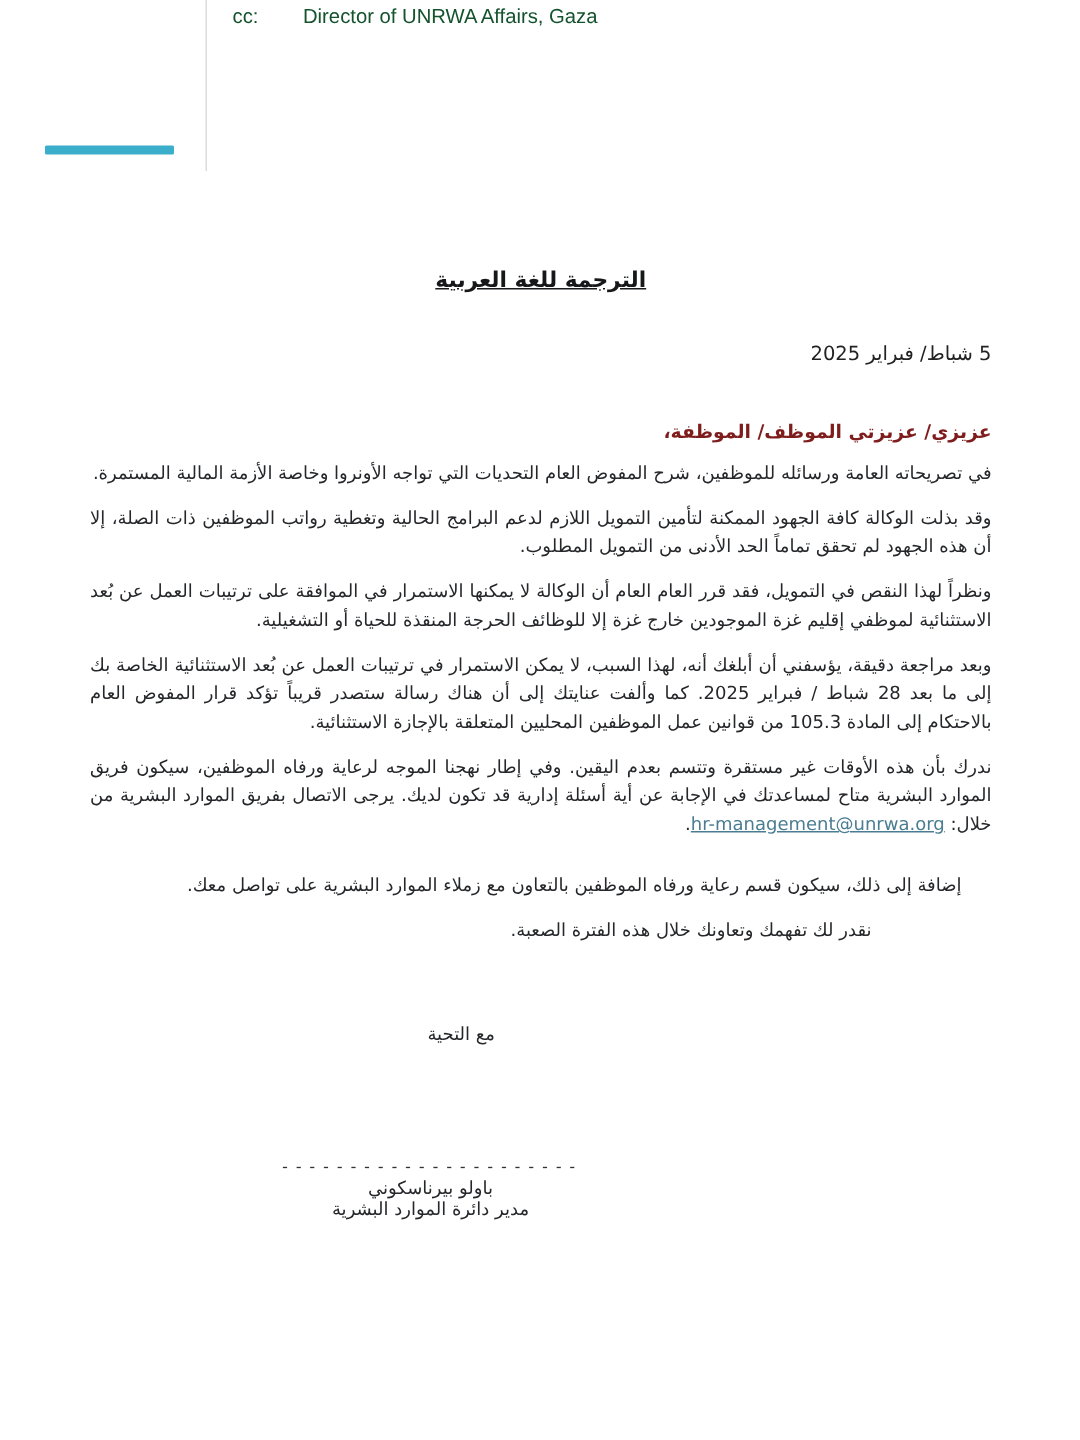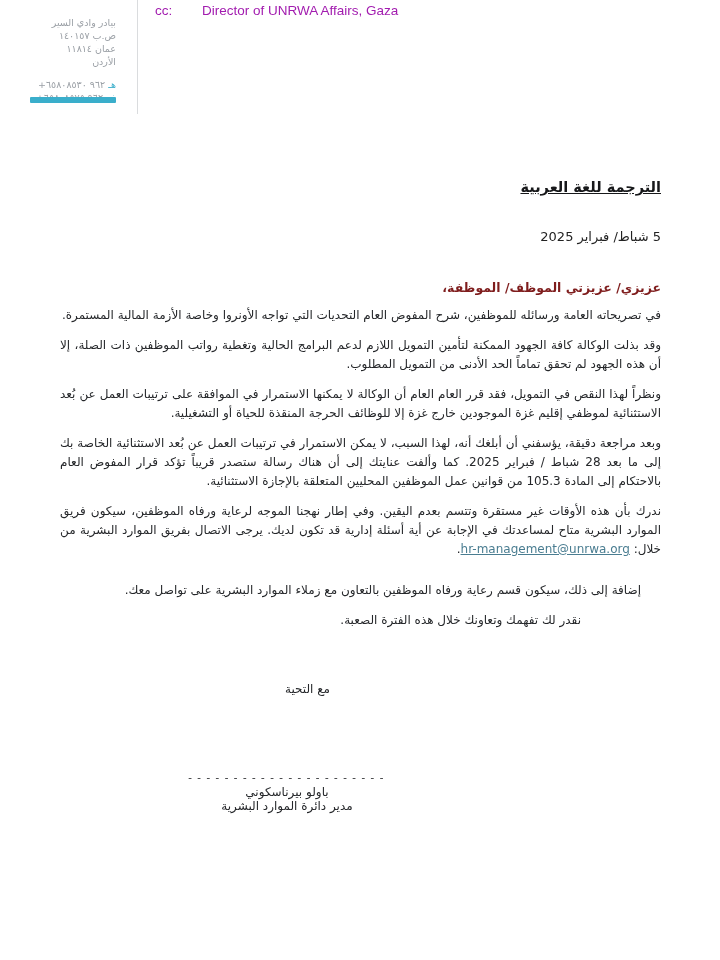--- a/index.html
+++ b/index.html
@@ -7,21 +7,21 @@
   html,body { margin:0; padding:0; }
   body {
     width:720px; height:960px; background:#ffffff; position:relative;
     font-family:"DejaVu Sans", sans-serif; color:#222426; overflow:hidden;
   }
   .page { position:absolute; inset:0; background:#fff; }
 
   
   .cc-line {
     position:absolute; top:3px; left:155px;
-    font-family:"Liberation Sans", sans-serif; font-size:13.5px; color:#a21caf;
+    font-family:"Liberation Sans", sans-serif; font-size:13.5px; color:#14532d;
     white-space:nowrap;
   }
   .cc-label { display:inline-block; width:47px; }
 
   
   .letterhead {
     position:absolute; top:16px; left:18px; width:98px;
     direction:rtl; text-align:right;
     font-size:9.5px; line-height:13px; color:#9ba0a6;
   }
@@ -34,21 +34,21 @@
     background:var(--accent); border-radius:1px;
   }
   .lh-divider {
     position:absolute; top:0; left:137px; width:1px; height:114px;
     background:#dadcde;
   }
 
   
   .content { position:absolute; top:0; left:60px; width:601px; }
   .title {
-    margin:178px 0 0 0; direction:rtl;
+    margin:178px 0 0 0; text-align:center; direction:rtl;
     font-size:14.5px; font-weight:bold; text-decoration:underline;
     color:#17181a; line-height:18px;
   }
   .date { margin-top:33px; direction:rtl; text-align:right; font-size:13px; color:#222; }
   .salutation { margin-top:36px; direction:rtl; text-align:right; font-size:12.5px; font-weight:bold; color:#7f1d1d; }
   .para {
     margin:11px 0 0 0; direction:rtl; text-align:justify; text-align-last:right;
     font-size:12px; line-height:19px; color:#25272a;
   }
   .para.first { margin-top:15px; }
@@ -67,38 +67,20 @@
 </style>
 </head>
 <body>
 
 <div class="page">
 
   <div class="cc-line">
     <span class="cc-label">cc:</span><span class="cc-value">Director of UNRWA Affairs, Gaza</span>
   </div>
 
-  <div class="letterhead">
-    <div class="lh-address">
-      <div>بيادر وادي السير</div>
-      <div>ص.ب ١٤٠١٥٧</div>
-      <div>عمان ١١٨١٤</div>
-      <div>الأردن</div>
-    </div>
-    <div class="lh-contacts">
-      <div class="lh-contact-line">
-        <span class="lh-contact-label">هـ</span>
-        <span class="lh-number" dir="ltr">+٩٦٢ ٦٥٨٠٨٥٣٠</span>
-      </div>
-      <div class="lh-contact-line">
-        <span class="lh-contact-label">ف</span>
-        <span class="lh-number" dir="ltr">+٩٦٢ ٦٥٨٠٨٥٧٥</span>
-      </div>
-    </div>
-  </div>
   <div class="lh-bar"></div>
   <div class="lh-divider"></div>
 
   <div class="content">
     <div class="title">الترجمة للغة العربية</div>
     <div class="date">5 شباط/ فبراير 2025</div>
     <div class="salutation">عزيزي/ عزيزتي الموظف/ الموظفة،</div>
 
     <p class="para">في تصريحاته العامة ورسائله للموظفين، شرح المفوض العام التحديات التي تواجه الأونروا وخاصة الأزمة المالية المستمرة.</p>
     <p class="para">وقد بذلت الوكالة كافة الجهود الممكنة لتأمين التمويل اللازم لدعم البرامج الحالية وتغطية رواتب الموظفين ذات الصلة، إلا أن هذه الجهود لم تحقق تماماً الحد الأدنى من التمويل المطلوب.</p>

